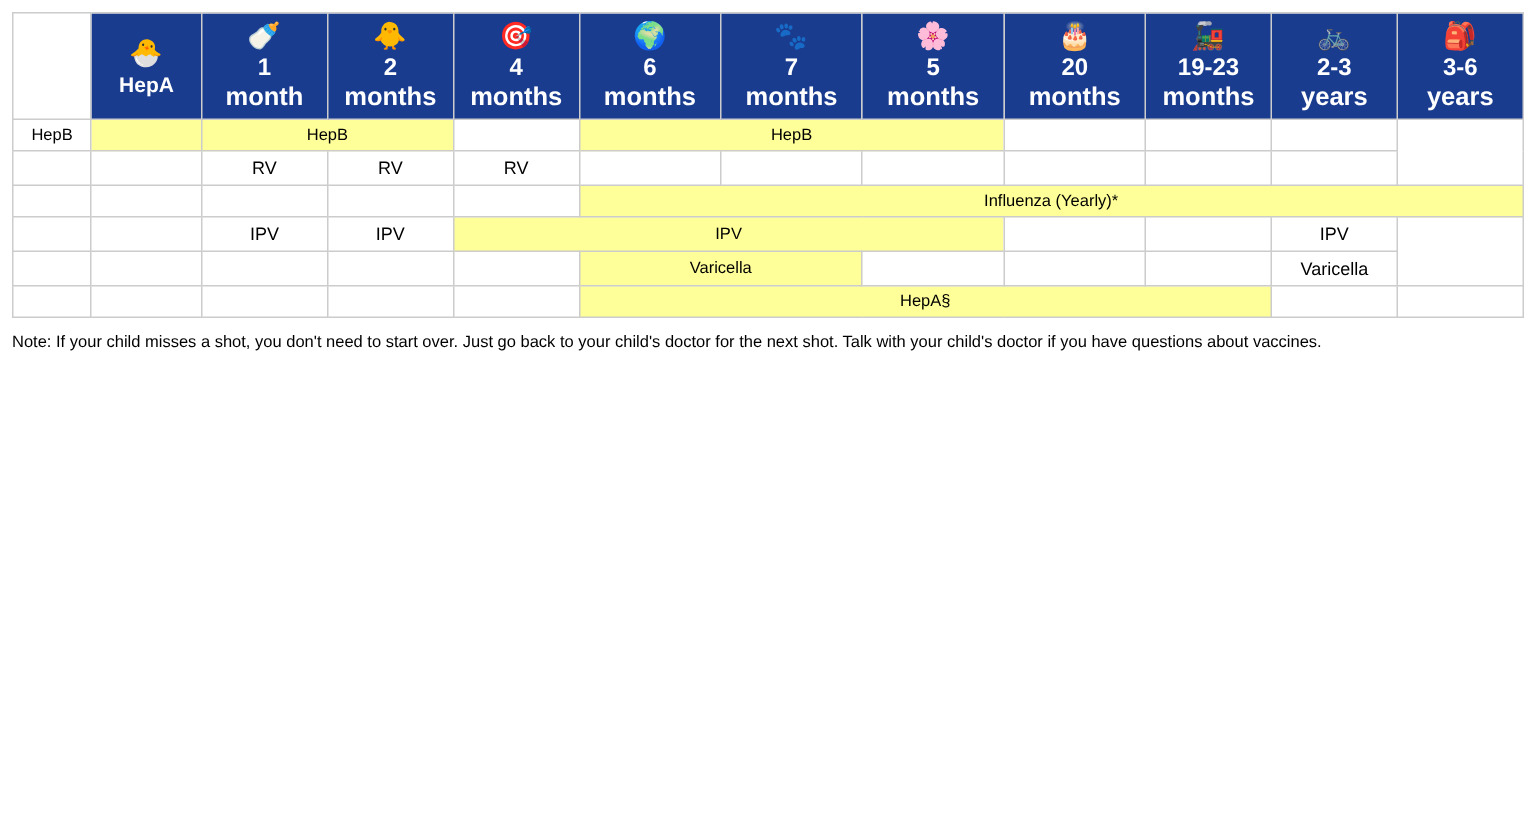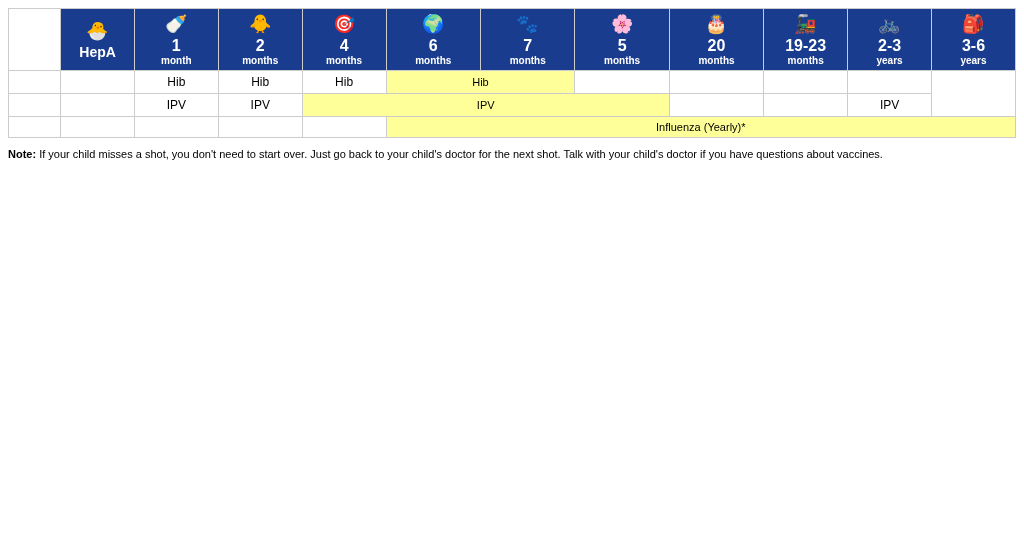--- a/index.html
+++ b/index.html
@@ -27,21 +27,21 @@
       vertical-align: middle;
     }
 
     .header-cell .age-num {
       font-size: 16px;
       font-weight: bold;
       display: block;
     }
 
     .header-cell .age-unit {
-      font-size: 10px;
+      font-size: 17px;
       display: block;
     }
 
     .header-cell .icon {
       font-size: 18px;
       display: block;
       margin-bottom: 2px;
     }
 
     .birth-cell {
@@ -71,21 +71,21 @@
     }
 
     .note {
       font-size: 11px;
       margin-top: 8px;
       color: #000;
       line-height: 1.5;
     }
 
     .note strong {
-      font-weight: bold;
+      font-weight: normal;
     }
   </style>
 </head>
 <body>
 
 <table class="schedule-table">
   <colgroup>
     <col style="width:5%">
     <col style="width:7%">
     <col style="width:8%">
@@ -153,57 +153,90 @@
       </th>
       <th class="header-cell">
         <span class="icon">🎒</span>
         <span class="age-num">3-6</span>
         <span class="age-unit">years</span>
       </th>
     </tr>
   </thead>
   <tbody>
 
-
-
-
-    <tr>
-      <td class="vaccine-label empty-cell"></td>
-      <td class="empty-cell"></td>
-      <td class="empty-cell">Hib</td>
-      <td class="empty-cell">Hib</td>
-      <td class="empty-cell">Hib</td>
-      <td class="yellow-bar" colspan="2">Hib</td>
-      <td class="empty-cell"></td>
-      <td class="empty-cell"></td>
-      <td class="empty-cell"></td>
-      <td class="empty-cell"></td>
-    </tr>
-
+    <tr>
+      <td class="vaccine-label">HepB</td>
+      <td class="yellow-bar"></td>
+      <td class="yellow-bar" colspan="2">HepB</td>
+      <td class="empty-cell"></td>
+      <td class="yellow-bar" colspan="3">HepB</td>
+      <td class="empty-cell"></td>
+      <td class="empty-cell"></td>
+      <td class="empty-cell"></td>
+    </tr>
+
+    <tr>
+      <td class="vaccine-label empty-cell"></td>
+      <td class="empty-cell"></td>
+      <td class="empty-cell">RV</td>
+      <td class="empty-cell">RV</td>
+      <td class="empty-cell">RV</td>
+      <td class="empty-cell"></td>
+      <td class="empty-cell"></td>
+      <td class="empty-cell"></td>
+      <td class="empty-cell"></td>
+      <td class="empty-cell"></td>
+      <td class="empty-cell"></td>
+    </tr>
+
+
+
+
+    <tr>
+      <td class="vaccine-label empty-cell"></td>
+      <td class="empty-cell"></td>
+      <td class="empty-cell"></td>
+      <td class="empty-cell"></td>
+      <td class="empty-cell"></td>
+      <td class="yellow-bar" colspan="7">Influenza (Yearly)*</td>
+    </tr>
 
     <tr>
       <td class="vaccine-label empty-cell"></td>
       <td class="empty-cell"></td>
       <td class="empty-cell">IPV</td>
       <td class="empty-cell">IPV</td>
       <td class="yellow-bar" colspan="4">IPV</td>
       <td class="empty-cell"></td>
       <td class="empty-cell"></td>
       <td class="empty-cell">IPV</td>
     </tr>
 
-    <tr>
-      <td class="vaccine-label empty-cell"></td>
-      <td class="empty-cell"></td>
-      <td class="empty-cell"></td>
-      <td class="empty-cell"></td>
-      <td class="empty-cell"></td>
-      <td class="yellow-bar" colspan="7">Influenza (Yearly)*</td>
-    </tr>
-
-
-
+
+    <tr>
+      <td class="vaccine-label empty-cell"></td>
+      <td class="empty-cell"></td>
+      <td class="empty-cell"></td>
+      <td class="empty-cell"></td>
+      <td class="empty-cell"></td>
+      <td class="yellow-bar" colspan="2">Varicella</td>
+      <td class="empty-cell"></td>
+      <td class="empty-cell"></td>
+      <td class="empty-cell"></td>
+      <td class="empty-cell">Varicella</td>
+    </tr>
+
+    <tr>
+      <td class="vaccine-label empty-cell"></td>
+      <td class="empty-cell"></td>
+      <td class="empty-cell"></td>
+      <td class="empty-cell"></td>
+      <td class="empty-cell"></td>
+      <td class="yellow-bar" colspan="5">HepA§</td>
+      <td class="empty-cell"></td>
+      <td class="empty-cell"></td>
+    </tr>
   </tbody>
 </table>
 
 <div class="note">
   <strong>Note:</strong><span> If your child misses a shot, you don't need to start over. Just go back to your child's doctor for the next shot. Talk with your child's doctor if you have questions about vaccines.</span>
 </div>
 
 </body></html>

